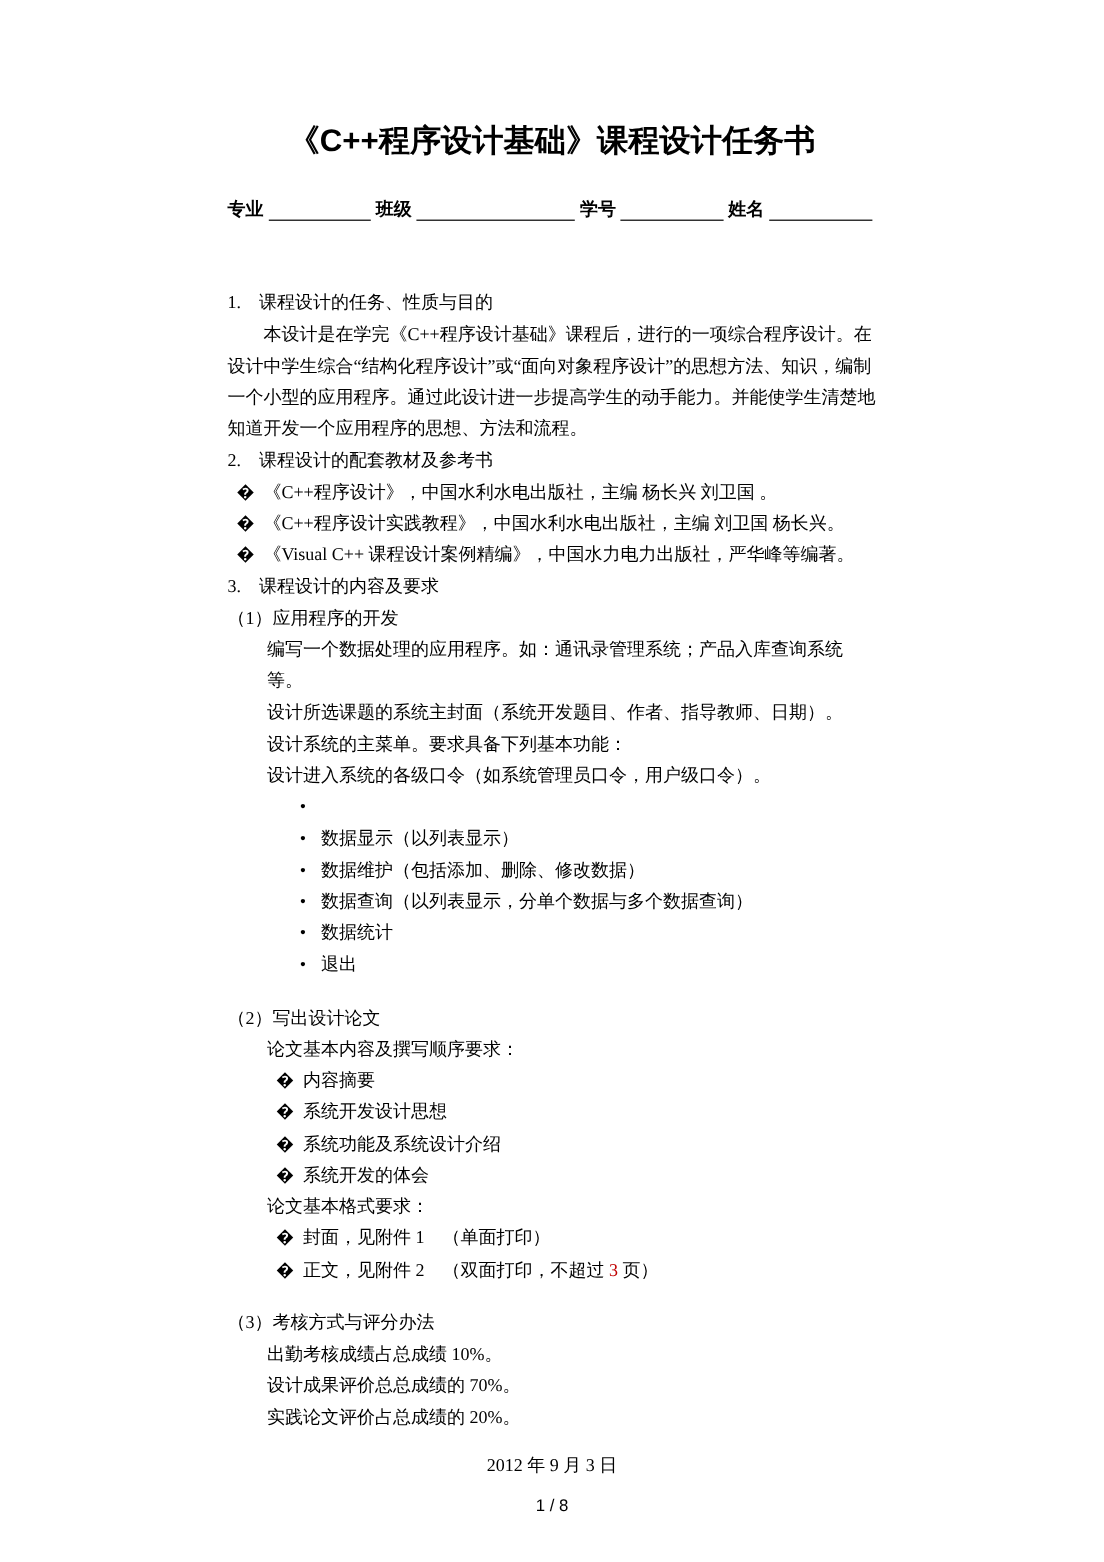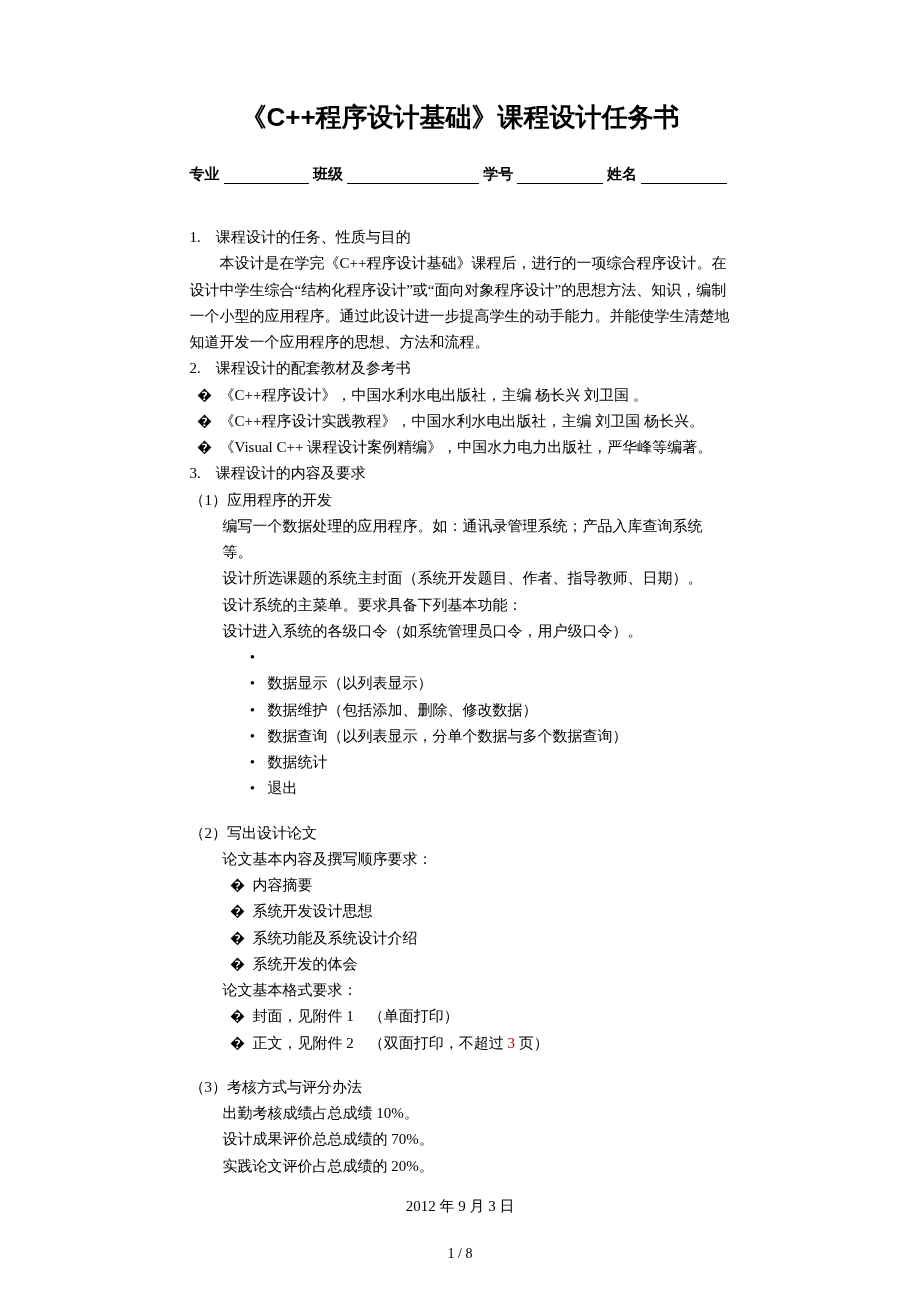--- a/index.html
+++ b/index.html
@@ -22,21 +22,21 @@
     font-weight: bold;
     font-size: 26px;
     text-align: center;
     margin: 0 0 30px 0;
   }
   .info-line {
     font-family: "Microsoft YaHei", "SimHei", sans-serif;
     font-weight: bold;
     font-size: 15px;
     display: flex;
-    margin-bottom: 40px;
+    margin-bottom: 56px;
   }
   .info-label { white-space: nowrap; }
   .info-blank {
     display: inline-block;
     border-bottom: 1px solid #000;
     height: 18px;
     margin: 0 4px;
   }
   .body-text {
     font-size: 15px;
@@ -53,21 +53,21 @@
   .dot { width: 2em; text-align:center; flex-shrink:0;}
   .j-indent { padding-left: 2.2em; }
   .red { color: #c00000; }
   .date-line { text-align: center; margin-top: 14px; font-size:15px;}
   .page-num {
     position: absolute;
     bottom: 40px;
     left: 0; right: 0;
     text-align: center;
     font-size: 14px;
-    font-family: Liberation Serif, serif;
+    font-family: Liberation Sans, sans-serif;
   }
 </style>
 </head>
 <body>
 
 <div class="page">
 
   <h1 class="title">《C++程序设计基础》课程设计任务书</h1>
 
   <div class="info-line">

